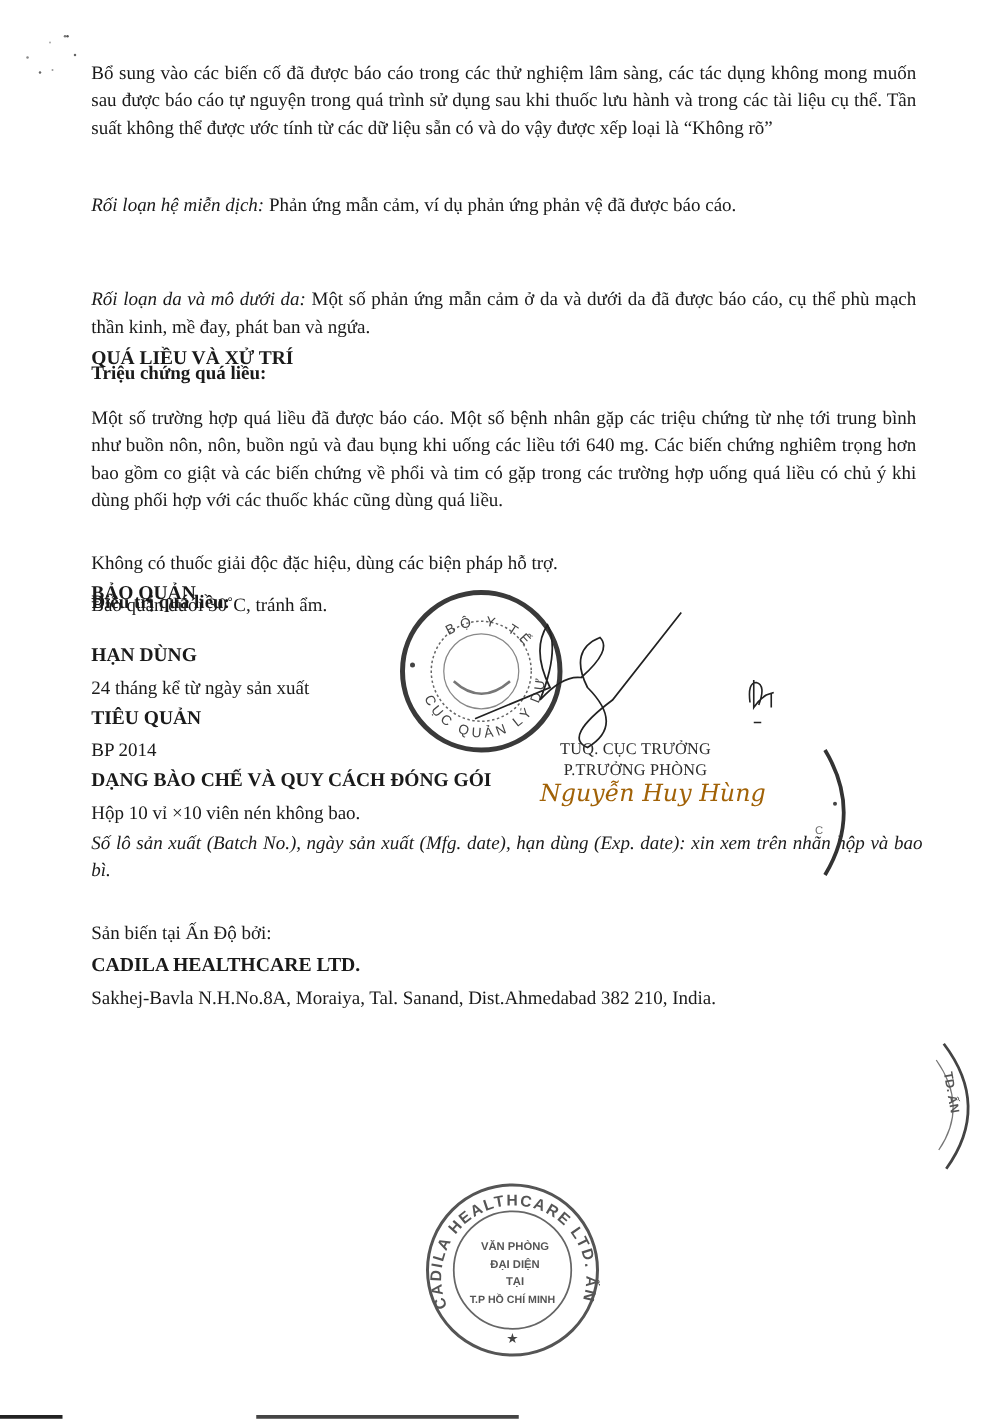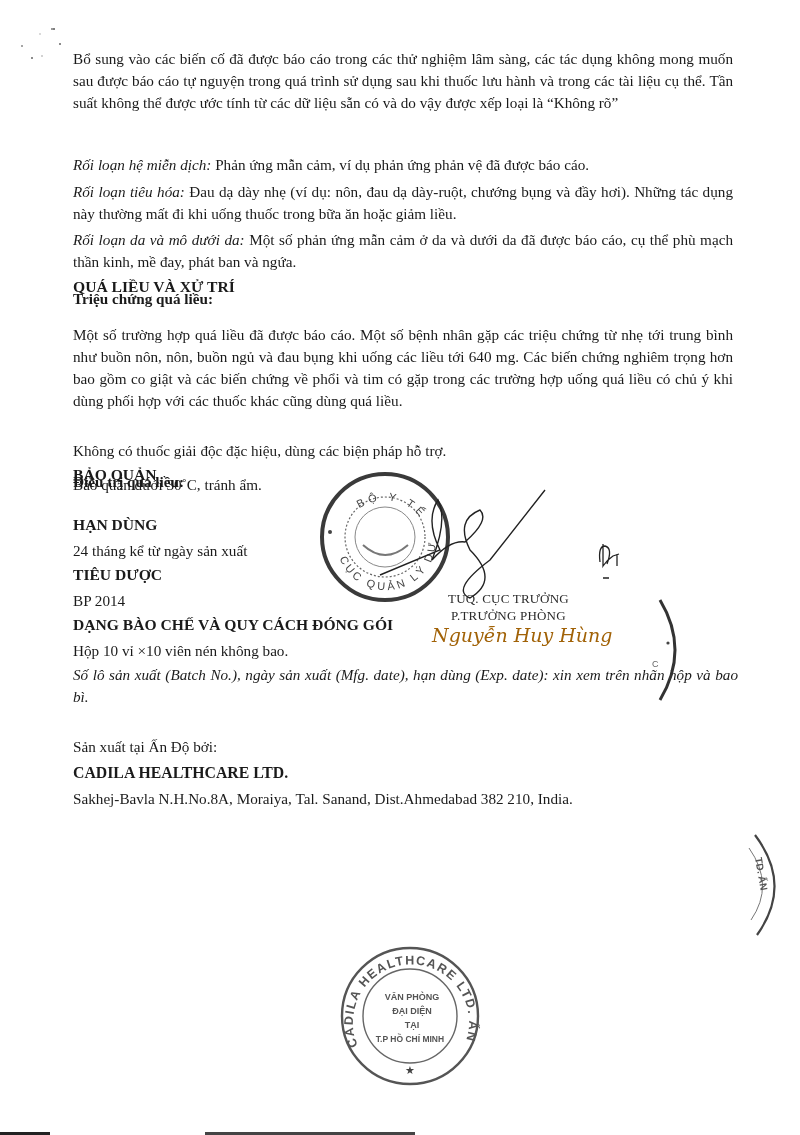--- a/index.html
+++ b/index.html
@@ -42,47 +42,44 @@
     <circle cx="12" cy="26" r="1" fill="#888"></circle>
       <circle cx="22" cy="38" r="1" fill="#666"></circle>
     <circle cx="32" cy="36" r="0.8" fill="#999"></circle>
   </svg>
 
   <div class="text-block" style="top:154px;">
     <span class="i">Rối loạn hệ miễn dịch:</span><span> Phản ứng mẫn cảm, ví dụ phản ứng phản vệ đã được báo cáo.</span>
   </div>
 
   <div class="text-block" style="top:48px;">Bổ sung vào các biến cố đã được báo cáo trong các thử nghiệm lâm sàng, các tác dụng không mong muốn sau được báo cáo tự nguyện trong quá trình sử dụng sau khi thuốc lưu hành và trong các tài liệu cụ thể. Tần suất không thể được ước tính từ các dữ liệu sẵn có và do vậy được xếp loại là “Không rõ”</div>
-  <div class="text-block" style="top:181px;">
-    <span class="i">Rối loạn tiêu hóa:</span><span> Đau dạ dày nhẹ (ví dụ: nôn, đau dạ dày-ruột, chướng bụng và đầy hơi). Những tác dụng này thường mất đi khi uống thuốc trong bữa ăn hoặc giảm liều.</span>
-  </div>
   <div class="text-block" style="top:229px;">
     <span class="i">Rối loạn da và mô dưới da:</span><span> Một số phản ứng mẫn cảm ở da và dưới da đã được báo cáo, cụ thể phù mạch thần kinh, mề đay, phát ban và ngứa.</span>
   </div>
 
   <div class="line h" style="top:276px;">QUÁ LIỀU VÀ XỬ TRÍ</div>
   <div class="line b" style="top:288px;">Triệu chứng quá liều:</div>
   <div class="text-block" style="top:324px;">Một số trường hợp quá liều đã được báo cáo. Một số bệnh nhân gặp các triệu chứng từ nhẹ tới trung bình như buồn nôn, nôn, buồn ngủ và đau bụng khi uống các liều tới 640 mg. Các biến chứng nghiêm trọng hơn bao gồm co giật và các biến chứng về phổi và tim có gặp trong các trường hợp uống quá liều có chủ ý khi dùng phối hợp với các thuốc khác cũng dùng quá liều.</div>
   <div class="line b" style="top:428px;margin-top:43px;">Điều trị quá liều:</div>
   <div class="line" style="top:440px;">Không có thuốc giải độc đặc hiệu, dùng các biện pháp hỗ trợ.</div>
 
   <div class="line h" style="top:464px;">BẢO QUẢN</div>
   <div class="line" style="top:474px;text-align:center;">Bảo quản dưới 30˚C, tránh ẩm.</div>
 
   <div class="line h" style="top:514px;text-align:right;">HẠN DÙNG</div>
   <div class="line" style="top:540px;">24 tháng kể từ ngày sản xuất</div>
 
-  <div class="line h" style="top:564px;">TIÊU DƯỢC</div>
+  <div class="line h" style="top:564px;">TIÊU QUẢN</div>
   <div class="line" style="top:590px;">BP 2014</div>
 
   <div class="line h" style="top:614px;">DẠNG BÀO CHẾ VÀ QUY CÁCH ĐÓNG GÓI</div>
   <div class="line" style="top:640px;">Hộp 10 vỉ ×10 viên nén không bao.</div>
   <div class="text-block i" style="top:664px; width:665px;">Số lô sản xuất (Batch No.), ngày sản xuất (Mfg. date), hạn dùng (Exp. date): xin xem trên nhãn hộp và bao bì.</div>
 
-  <div class="line" style="top:736px;">Sản xuất tại Ấn Độ bởi:</div>
+  <div class="line" style="top:736px;">Sản biến tại Ấn Độ bởi:</div>
   <div class="line b" style="top:762px; font-size:15.8px;">CADILA HEALTHCARE LTD.</div>
   <div class="line" style="top:788px;">Sakhej-Bavla N.H.No.8A, Moraiya, Tal. Sanand, Dist.Ahmedabad 382 210, India.</div>
 
   <svg style="position:absolute; left:318px; top:470px;" width="135" height="135" viewBox="0 0 135 135">
     <defs>
       <path id="ringTop" d="M 22 67 A 46 46 0 0 1 112 67"></path>
       <path id="ringBottom" d="M 18 70 A 50 50 0 0 0 118 70"></path>
     </defs>
     <circle cx="67" cy="67" r="63" fill="none" stroke="#3a3a3a" stroke-width="4"></circle>
     <circle cx="67" cy="67" r="40" fill="none" stroke="#666" stroke-width="1.2" stroke-dasharray="2 2"></circle>

